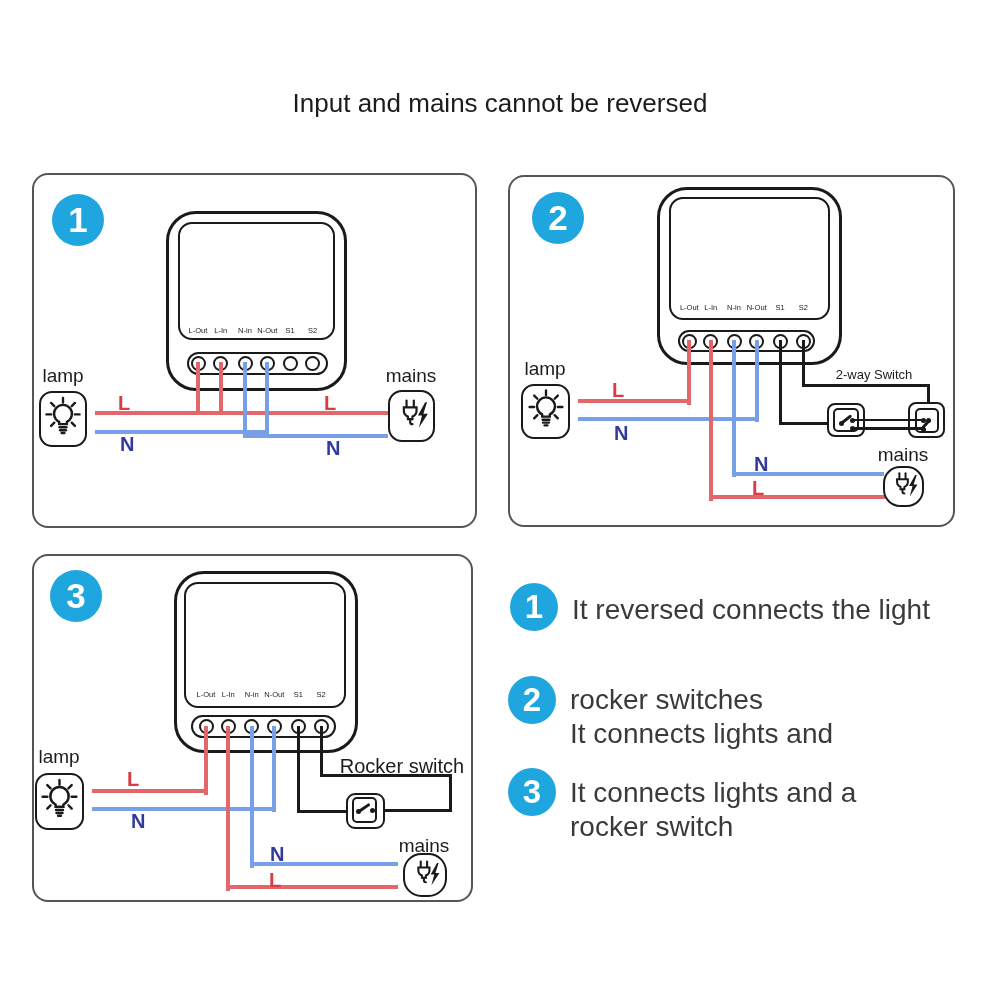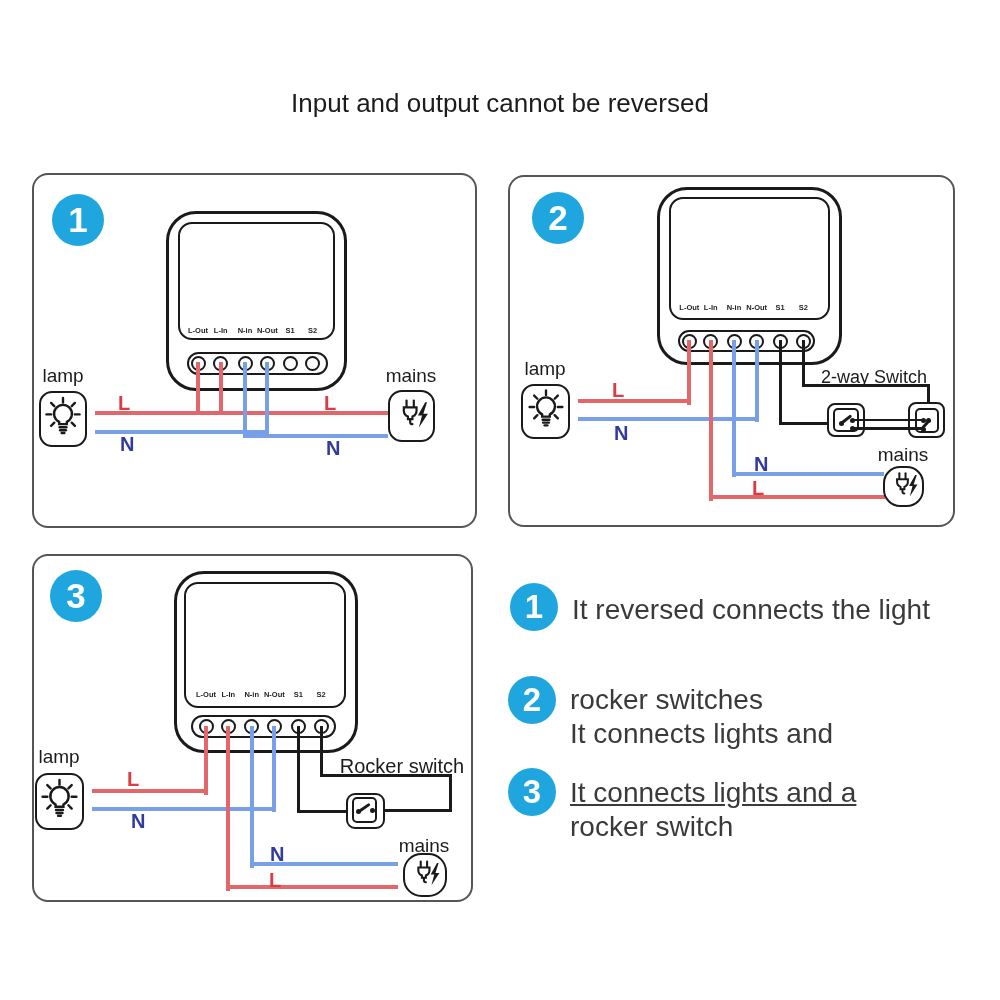--- a/index.html
+++ b/index.html
@@ -10,21 +10,21 @@
          font-size:50px;font-weight:bold;color:#0d0d0d;white-space:pre;letter-spacing:-1px;}
   .subtitle{position:absolute;left:0;top:88px;width:1000px;text-align:center;
             font-size:26px;color:#1c1c1c;}
   .panel{position:absolute;border:2px solid #555;border-radius:16px;background:#fff;}
   .badge{position:absolute;background:#1fa6df;border-radius:50%;color:#fff;font-weight:bold;
          display:flex;align-items:center;justify-content:center;}
   .badge.b52{width:52px;height:52px;font-size:35px;}
   .badge.b48{width:48px;height:48px;font-size:33px;}
   .device-outer{position:absolute;border:3px solid #1a1a1a;border-radius:30px;background:#fff;}
   .device-inner{position:absolute;border:2px solid #1a1a1a;border-radius:14px;background:#fff;}
-  .tlabel{position:absolute;font-size:7.5px;font-weight:bold;color:#222;
+  .tlabel{position:absolute;font-size:7.5px;font-weight:normal;color:#222;
           transform:translateX(-50%);white-space:nowrap;}
   .stadium{position:absolute;border:2px solid #1a1a1a;border-radius:12px;background:#fff;}
   .tcircle{position:absolute;width:15px;height:15px;border:2px solid #1a1a1a;border-radius:50%;background:#fff;}
   .wire{position:absolute;}
   .w-red{background:#e2666a;}
   .w-blue{background:#77a0e8;}
   .w-black{background:#1a1a1a;}
   .wl{position:absolute;font-weight:bold;font-size:20px;white-space:nowrap;}
   .wl-red{color:#d93d43;}
   .wl-navy{color:#333a9e;}
@@ -36,21 +36,21 @@
   .dot{position:absolute;width:5px;height:5px;background:#1a1a1a;border-radius:50%;}
   .lever{position:absolute;height:2.5px;background:#1a1a1a;transform-origin:left center;border-radius:2px;}
   .legend-text{position:absolute;font-size:28px;color:#3a3a3a;line-height:34px;white-space:nowrap;}
   svg{display:block;}
 </style>
 </head>
 <body>
 
 <div class="stage">
 
-  <div class="subtitle">Input and output cannot be reversed</div>
+  <div class="subtitle">Input and mains cannot be reversed</div>
 
   <div class="panel" style="left:32px;top:173px;width:445px;height:355px;"></div>
   <div class="badge b52" style="left:52px;top:194px;">
     <span>1</span>
   </div>
 
   <div class="device-outer" style="left:166px;top:211px;width:181px;height:180px;"></div>
   <div class="device-inner" style="left:178px;top:222px;width:157px;height:118px;"></div>
   <span class="tlabel" style="left:198px;top:326px;">L-Out</span>
   <span class="tlabel" style="left:220.7px;top:326px;">L-In</span>
@@ -150,21 +150,21 @@
   <div class="wire w-black" style="left:853px;top:427.4px;width:71px;height:2.5px;"></div>
   <div class="lever" style="left:841px;top:421.5px;width:13px;transform:rotate(-38deg);"></div>
   <div class="lever" style="left:921.5px;top:427px;width:12px;transform:rotate(-48deg);"></div>
   <div class="dot" style="left:838.5px;top:420.8px;"></div>
   <div class="dot" style="left:850.2px;top:417.5px;"></div>
   <div class="dot" style="left:850.2px;top:425.8px;"></div>
   <div class="dot" style="left:920.8px;top:418.2px;"></div>
   <div class="dot" style="left:920.8px;top:426.5px;"></div>
   <div class="dot" style="left:926.1px;top:417.5px;"></div>
 
-  <span class="caption" style="left:874px;top:367px;font-size:18px;">2-way Switch</span>
+  <span class="caption" style="left:874px;top:367px;font-size:13px;">2-way Switch</span>
 
   <span class="wl wl-red" style="left:612px;top:379px;">L</span>
   <span class="wl wl-navy" style="left:614px;top:422px;">N</span>
   <span class="wl wl-navy" style="left:754px;top:453px;">N</span>
   <span class="wl wl-red" style="left:752px;top:477px;">L</span>
 
   <span class="caption" style="left:545px;top:358px;">lamp</span>
   <div class="iconbox" style="left:521px;top:384px;width:49px;height:55px;border-radius:13px;">
     <svg width="44" height="51" viewBox="0 0 48 56" fill="none" stroke="#1a1a1a" stroke-width="2.6" stroke-linecap="round">
       <line x1="24" y1="5" x2="24" y2="10"></line>
@@ -280,17 +280,17 @@
   </div>
   <div class="legend-text" style="left:570px;top:683px;">
     <span style="display:block;">rocker switches</span>
     <span style="display:block;">It connects lights and</span>
   </div>
 
   <div class="badge b48" style="left:508px;top:768px;">
     <span>3</span>
   </div>
   <div class="legend-text" style="left:570px;top:776px;">
-    <span style="display:block;text-decoration:underline;">It connects lights and a</span>
+    <span style="display:block;">It connects lights and a</span>
     <span style="display:block;">rocker switch</span>
   </div>
 
 </div>
 
 </body></html>

